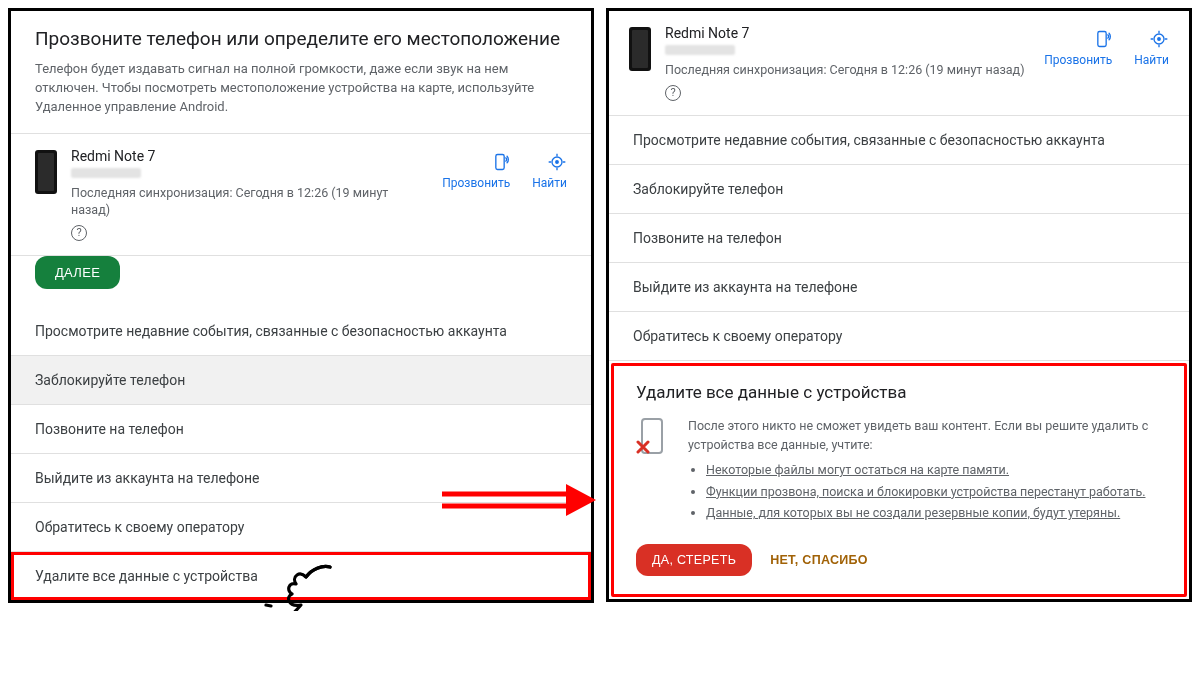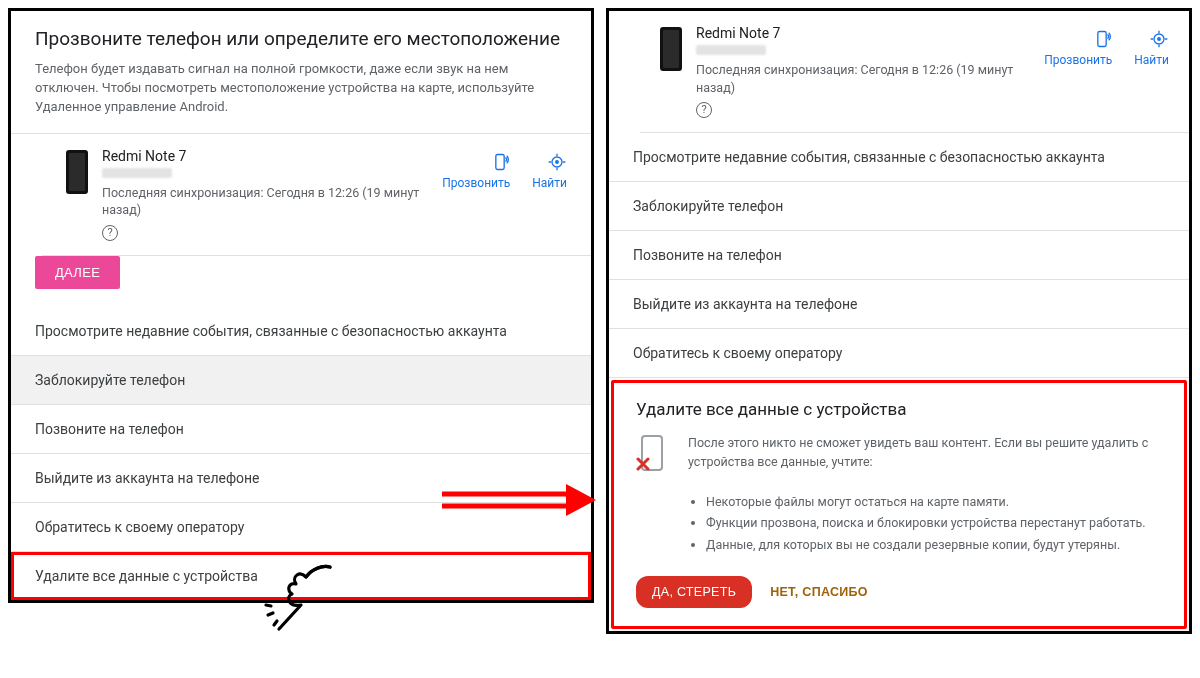--- a/index.html
+++ b/index.html
@@ -16,48 +16,48 @@
   border: 3px solid #000;
   background: #fff;
   width: 628px;
   font-size: 13.5px;
   color: #202124;
 }
 .section { padding: 16px 24px; border-bottom: 1px solid #e0e0e0; }
 .section:last-child { border-bottom: none; }
 h2.title { font-size: 19px; font-weight: 400; color: #202124; margin-bottom: 10px; }
 .desc { font-size: 13px; color: #5f6368; line-height: 1.45; }
-.device-row { display: flex; align-items: flex-start; gap: 14px; padding: 14px 24px 14px 24px; border-bottom:1px solid #e0e0e0;margin-left:31px; }
+.device-row { display: flex; align-items: flex-start; gap: 14px; padding: 14px 24px 14px 24px; border-bottom:1px solid #e0e0e0; }
 .device-row.compact { padding: 14px 20px; }
 .phone-thumb {
   width: 22px; height: 44px; background: #111; border-radius: 3px; flex-shrink:0;
   position:relative; margin-top:2px;
 }
 .phone-thumb::before{content:"";position:absolute;top:3px;left:3px;right:3px;bottom:3px;background:#2b2b2b;border-radius:1px;}
 .device-info { flex:1; min-width:0; }
 .device-name { font-size:14px; color:#202124; margin-bottom:2px; }
 .device-blur { width:70px; height:10px; background:#e3e3e3; border-radius:2px; filter:blur(1px); margin:4px 0 6px; }
 .device-sync { font-size:12.5px; color:#5f6368; display:flex; align-items:flex-start; gap:6px; flex-wrap:wrap; line-height:1.4;}
 .help-circ{display:inline-flex;width:16px;height:16px;border:1.3px solid #5f6368;border-radius:50%;align-items:center;justify-content:center;font-size:11px;color:#5f6368;}
 .actions { display:flex; gap:22px; align-items:center; margin-left:auto; padding-top:4px;}
 .act { display:flex; flex-direction:column; align-items:flex-end; gap:4px; color:#1a73e8; font-size:12px; cursor:pointer;}
 .act svg{width:20px;height:20px;stroke:#1a73e8;fill:none;stroke-width:1.6;}
 .next-wrap{padding:0 24px 18px;}
-.btn-primary{ background:#ec4899; color:#fff; border:none; padding:9px 20px; font-size:13px; font-weight:500; border-radius:2px; cursor:pointer; letter-spacing:.3px;}
+.btn-primary{ background:#15803d; color:#fff; border:none; padding:9px 20px; font-size:13px; font-weight:500; border-radius:12px; cursor:pointer; letter-spacing:.3px;}
 .row-item{ padding:16px 24px; font-size:14px; color:#3c4043; border-bottom:1px solid #e0e0e0; cursor:pointer; position:relative;}
 .row-item.selected{ background:#f1f1f1; }
 .row-item:last-of-type{border-bottom:none;}
 .highlight-red{ outline:3.5px solid #f00; outline-offset:-3px; }
 .erase-panel{ padding:16px 22px 18px; }
 .erase-title{ font-size:17px; color:#202124; margin-bottom:14px; font-weight:400;}
 .erase-body{ display:flex; gap:24px; }
 .erase-icon{ width:28px; flex-shrink:0; margin-top:2px;}
 .erase-icon svg{width:28px;height:36px;}
 .erase-text{ font-size:12.5px; color:#5f6368; line-height:1.55;}
-.erase-text ul{ margin:20px 0 8px 18px; }
+.erase-text ul{ margin:6px 0 8px 18px;text-decoration:underline; }
 .erase-text li{ margin:2px 0; }
 .erase-actions{ margin-top:14px; display:flex; gap:18px; align-items:center;}
 .btn-danger{ background:#d93025; color:#fff; border:none; padding:9px 16px; font-size:12.5px; font-weight:500; border-radius:12px; cursor:pointer; letter-spacing:.3px;}
 .btn-flat{ background:none; border:none; color:#a16207; font-size:12.5px; font-weight:700; cursor:pointer; letter-spacing:.3px;}
 .erase-frame{ border:3.5px solid #f00; border-radius:2px; margin:2px;}
 
 .arrow-anno{position:absolute; left:438px; top:480px; z-index:5; pointer-events:none;}
 .hand-anno{position:absolute; left:262px; top:555px; z-index:6; pointer-events:none;}
 </style>
 </head>

